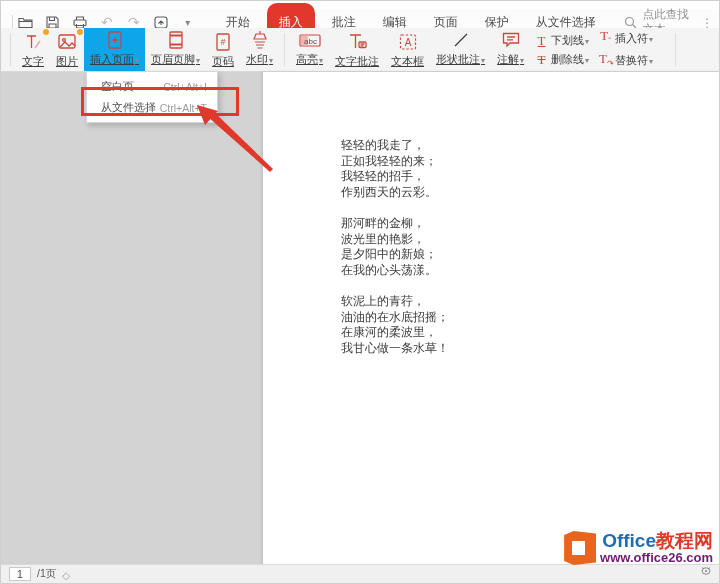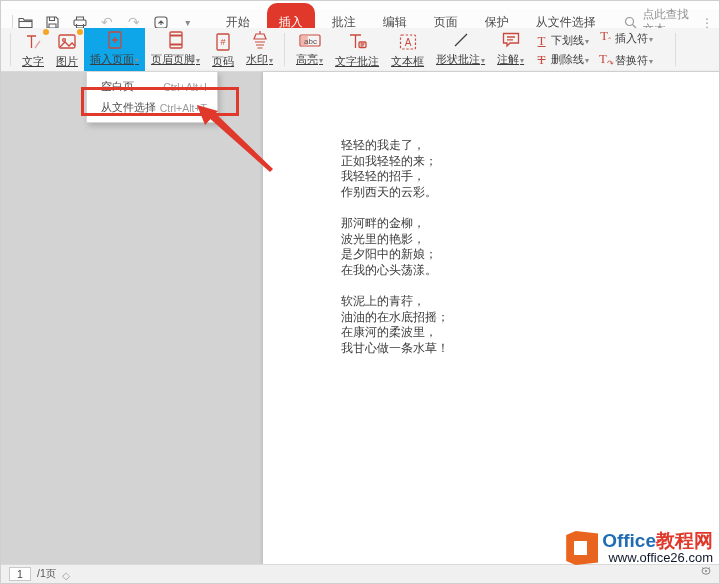--- a/index.html
+++ b/index.html
@@ -99,21 +99,21 @@
   .wm-logo { position:relative; width:34px; height:34px; }
   .wm-logo .outer {
     position:absolute; inset:0; background:#e8641f;
     clip-path:polygon(34% 0, 100% 7%, 100% 93%, 34% 100%, 6% 88%, 6% 12%);
   }
   .wm-logo .inner { position:absolute; left:10px; top:10px; width:13px; height:14px; background:#fff; }
   .wm-text { display:flex; flex-direction:column; align-items:flex-end; }
   .wm-title { font-size:19px; font-weight:bold; line-height:20px; white-space:nowrap; }
   .wm-title .en { color:#1f6cb4; }
   .wm-title .cn { color:#e0382a; }
-  .wm-url { font-size:13px; font-weight:normal; color:#0f172a; line-height:14px; white-space:nowrap; }
+  .wm-url { font-size:13px; font-weight:bold; color:#701a75; line-height:14px; white-space:nowrap; }
   .wm-eye { margin-top:1px; }
 </style>
 </head>
 <body>
 
 <div class="app">
 
   <div class="tabbar">
     <div class="edge-sep"></div>
     <div class="quick">

